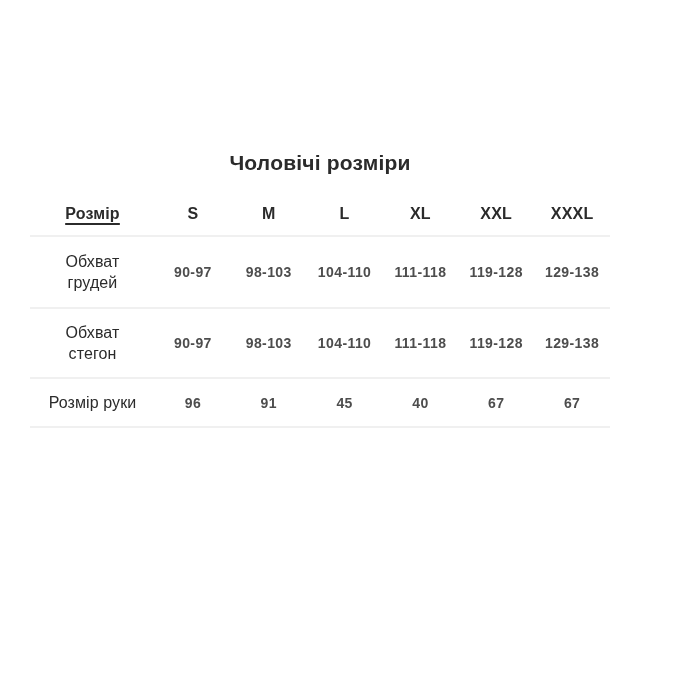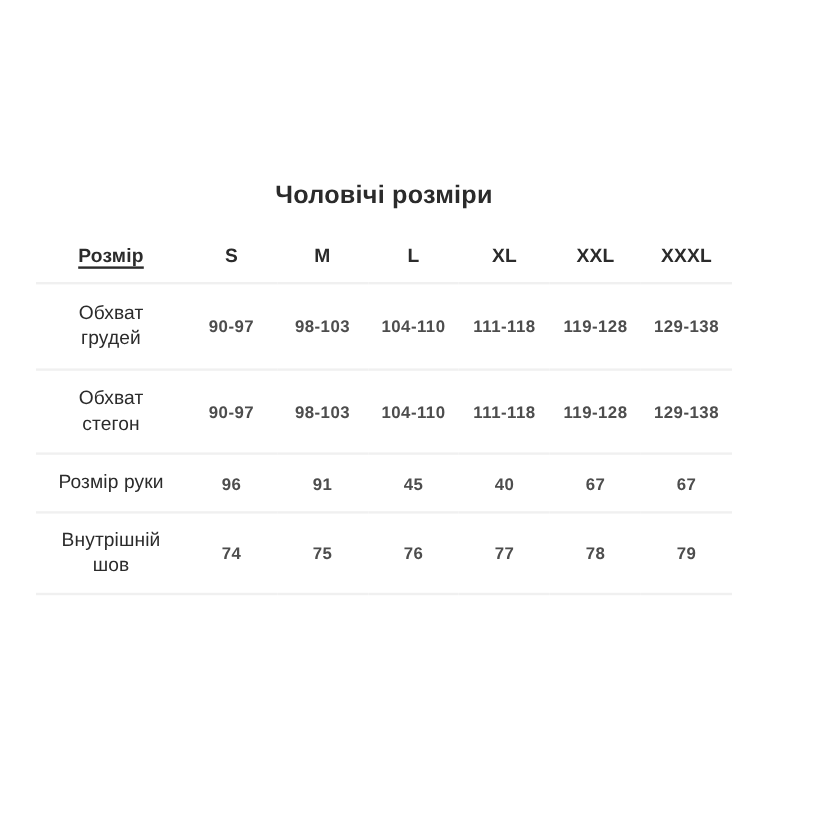--- a/index.html
+++ b/index.html
@@ -133,26 +133,16 @@
     <tr class="data-row r4">
       <td class="measure-label">Розмір руки</td>
       <td class="measure-value">96</td>
       <td class="measure-value">91</td>
       <td class="measure-value">45</td>
       <td class="measure-value">40</td>
       <td class="measure-value">67</td>
       <td class="measure-value">67</td>
     </tr>
 
-    <tr class="data-row r5">
-      <td class="measure-label">Внутрішній
-шов</td>
-      <td class="measure-value">74</td>
-      <td class="measure-value">75</td>
-      <td class="measure-value">76</td>
-      <td class="measure-value">77</td>
-      <td class="measure-value">78</td>
-      <td class="measure-value">79</td>
-    </tr>
   </tbody>
     </table>
 
 </div>
 
 </body></html>

